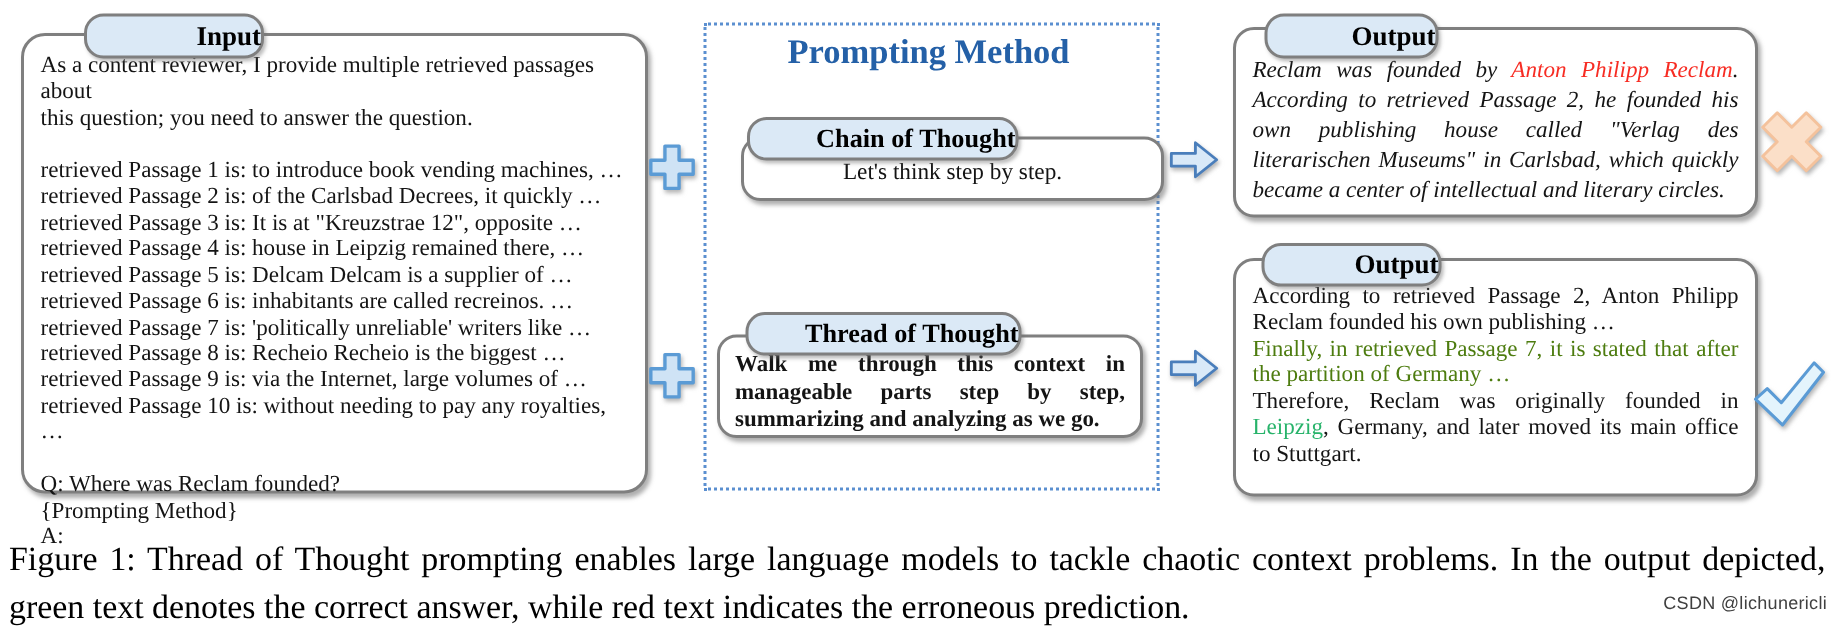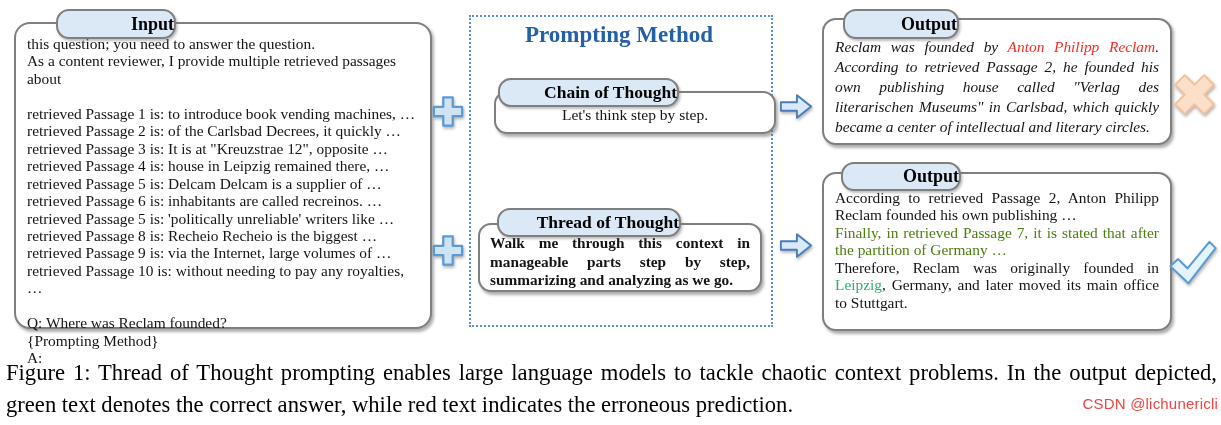--- a/index.html
+++ b/index.html
@@ -54,40 +54,40 @@
   #cross-1 { left:1172px; top:72px; }
   #check-1 { left:1168px; top:234px; }
   
   #caption {
     position:absolute; left:6px; top:357px; width:1211px;
     font-size:22.6px; line-height:31.5px; color:#000; text-align:justify; z-index:2;
   }
   #watermark {
     position:absolute; right:3px; top:395px; z-index:1;
     font-family:"Liberation Sans","DejaVu Sans",sans-serif;
-    font-size:15px; color:#ef4444; letter-spacing:.2px;
+    font-size:12px; color:#404040; letter-spacing:.2px;
   }
 </style>
 </head>
 <body>
 
 <div id="canvas">
 
   <div class="panel-box" id="input-box">
     <div class="input-text">
+        <div>As a content reviewer, I provide multiple retrieved passages about</div>
         <div>this question; you need to answer the question.</div>
-        <div>As a content reviewer, I provide multiple retrieved passages about</div>
         <div>&nbsp;</div>
         <div>retrieved Passage 1 is: to introduce book vending machines, …</div>
         <div>retrieved Passage 2 is: of the Carlsbad Decrees, it quickly …</div>
         <div>retrieved Passage 3 is: It is at "Kreuzstrae 12", opposite …</div>
         <div>retrieved Passage 4 is: house in Leipzig remained there, …</div>
         <div>retrieved Passage 5 is: Delcam Delcam is a supplier of …</div>
         <div>retrieved Passage 6 is: inhabitants are called recreinos. …</div>
-        <div>retrieved Passage 5 is: 'politically unreliable' writers like …</div>
+        <div>retrieved Passage 7 is: 'politically unreliable' writers like …</div>
         <div>retrieved Passage 8 is: Recheio Recheio is the biggest …</div>
         <div>retrieved Passage 9 is: via the Internet, large volumes of …</div>
         <div>retrieved Passage 10 is: without needing to pay any royalties, …</div>
         <div>&nbsp;</div>
         <div>Q: Where was Reclam founded?</div>
         <div>{Prompting Method}</div>
         <div>A:</div>
       </div>
   </div>
   <div class="pill" id="input-pill">

